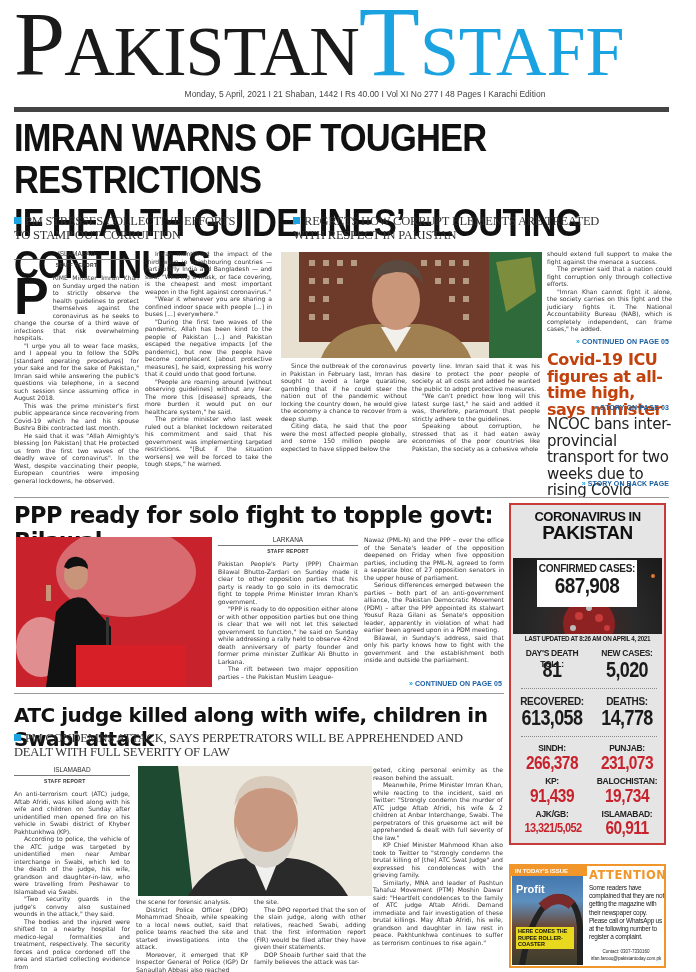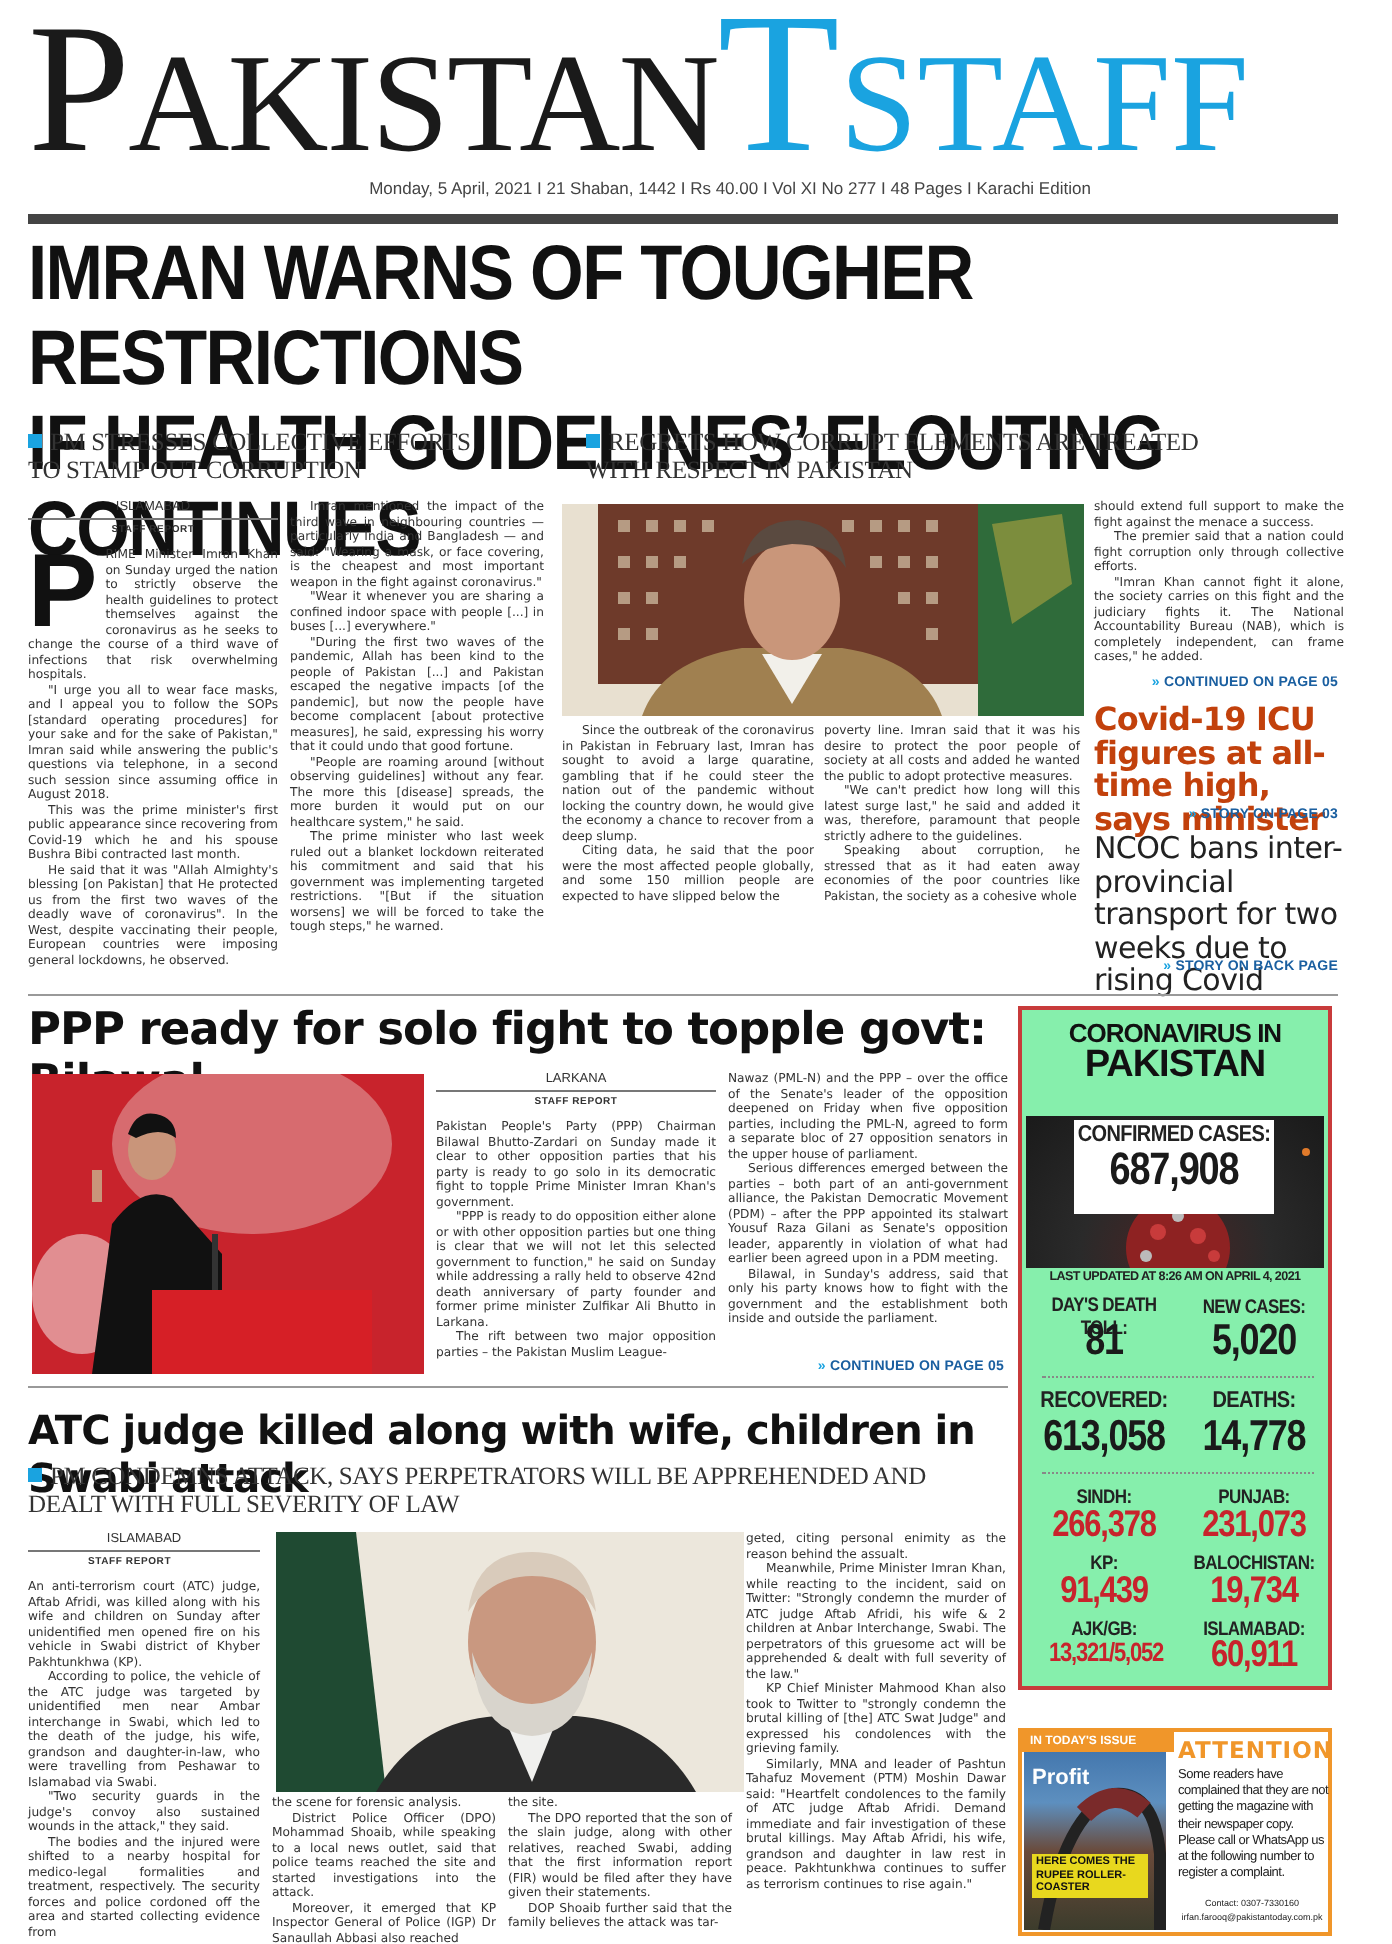--- a/index.html
+++ b/index.html
@@ -42,21 +42,21 @@
   .photo-judge { left: 138px; top: 766px; width: 234px; height: 130px; overflow: hidden; background: #e8e3d8; }
 
   
   .side-head { font-family: "DejaVu Sans", sans-serif; font-weight: bold; font-size: 16px; line-height: 16.5px; color: #c2410c; letter-spacing: -0.4px; }
   .side-head2 { font-family: "DejaVu Sans", sans-serif; font-size: 15px; line-height: 16.5px; color: #222; letter-spacing: -0.3px; }
 
   
   .h2 { font-family: "DejaVu Sans", sans-serif; font-weight: bold; font-size: 22.5px; letter-spacing: -0.5px; color: #111; }
 
   
-  .corona { left: 509px; top: 503px; width: 157px; height: 342px; border: 2px solid #c83b3b; background: #86efac; }
+  .corona { left: 509px; top: 503px; width: 157px; height: 342px; border: 2px solid #c83b3b; background: #e5e5e5; }
   .corona-title { font-family: "Liberation Sans", sans-serif; font-weight: 900; text-align: center; color: #111; letter-spacing: -0.5px; }
   .corona-dark { position: absolute; left: 2px; top: 53px; width: 149px; height: 76px; background: radial-gradient(ellipse at 50% 90%, #4a2424 0%, #2a2a2a 45%, #1a1a1a 100%); }
   .conf-box { position: absolute; left: 26px; top: 55px; width: 100px; height: 47px; background: #fff; text-align: center; }
   .stat-lbl { font-family: "Liberation Sans", sans-serif; font-weight: bold; font-size: 8.5px; color: #222; letter-spacing: -0.3px; transform: scaleY(1.15); }
   .stat-num { font-family: "Liberation Sans", sans-serif; font-weight: 900; color: #1a1a1a; letter-spacing: -0.6px; transform: scaleY(1.2); }
   .stat-num.red { color: #c8232c; }
   .dotsep { position: absolute; left: 10px; width: 136px; border-top: 1px dotted #888; }
 
   
   .attn { left: 509px; top: 864px; width: 157px; height: 104px; border: 2px solid #f0962a; background: #fff; }

